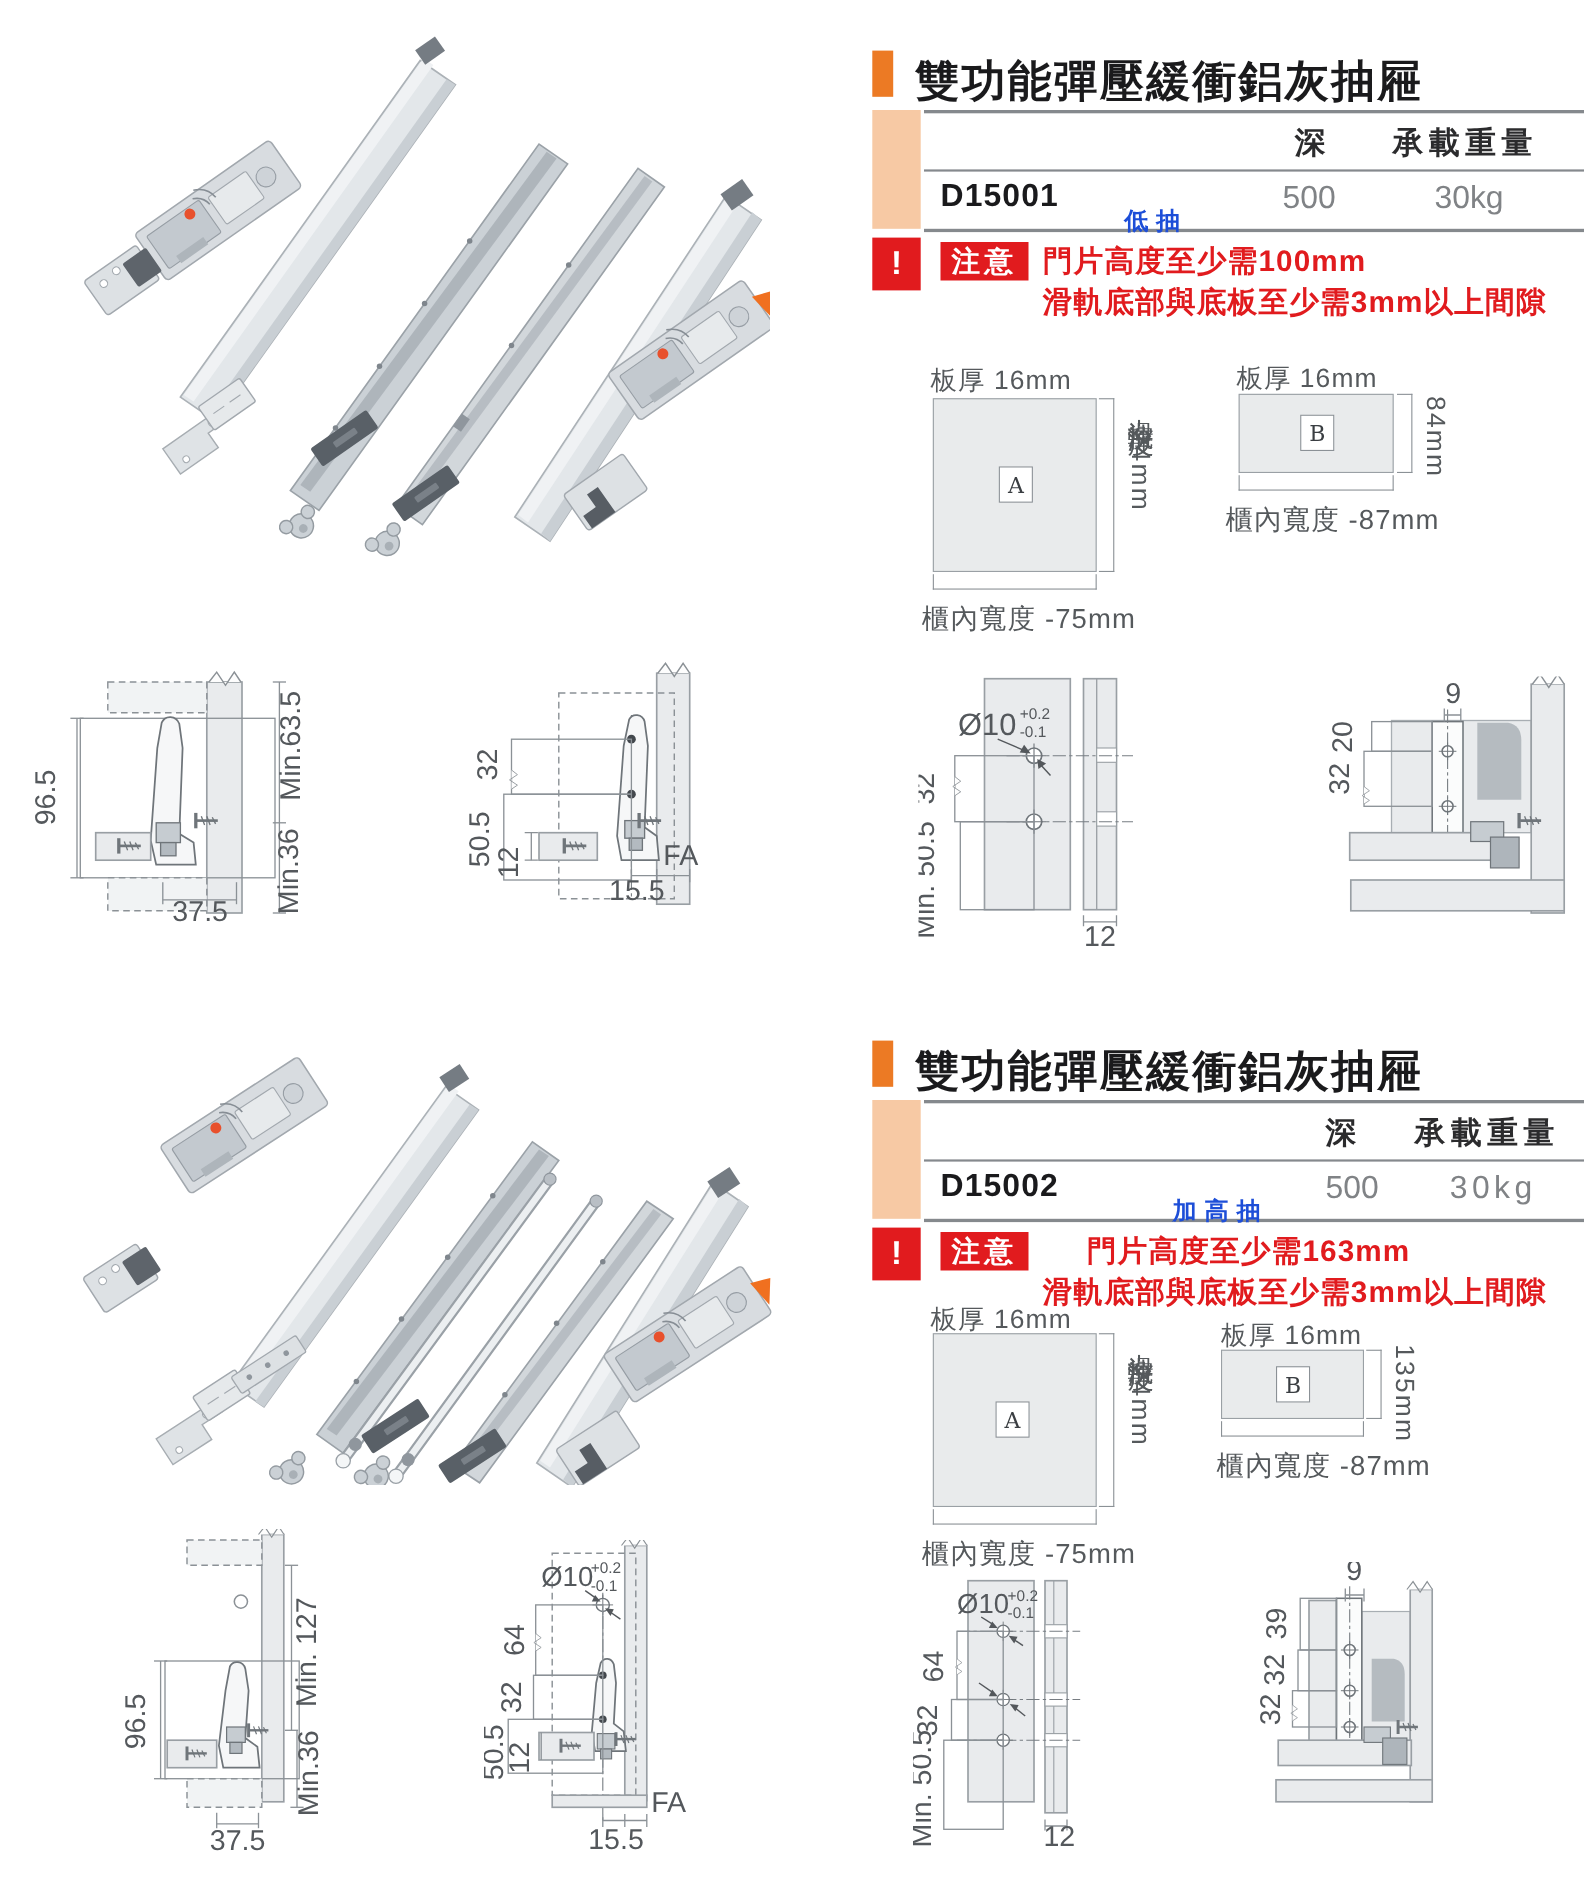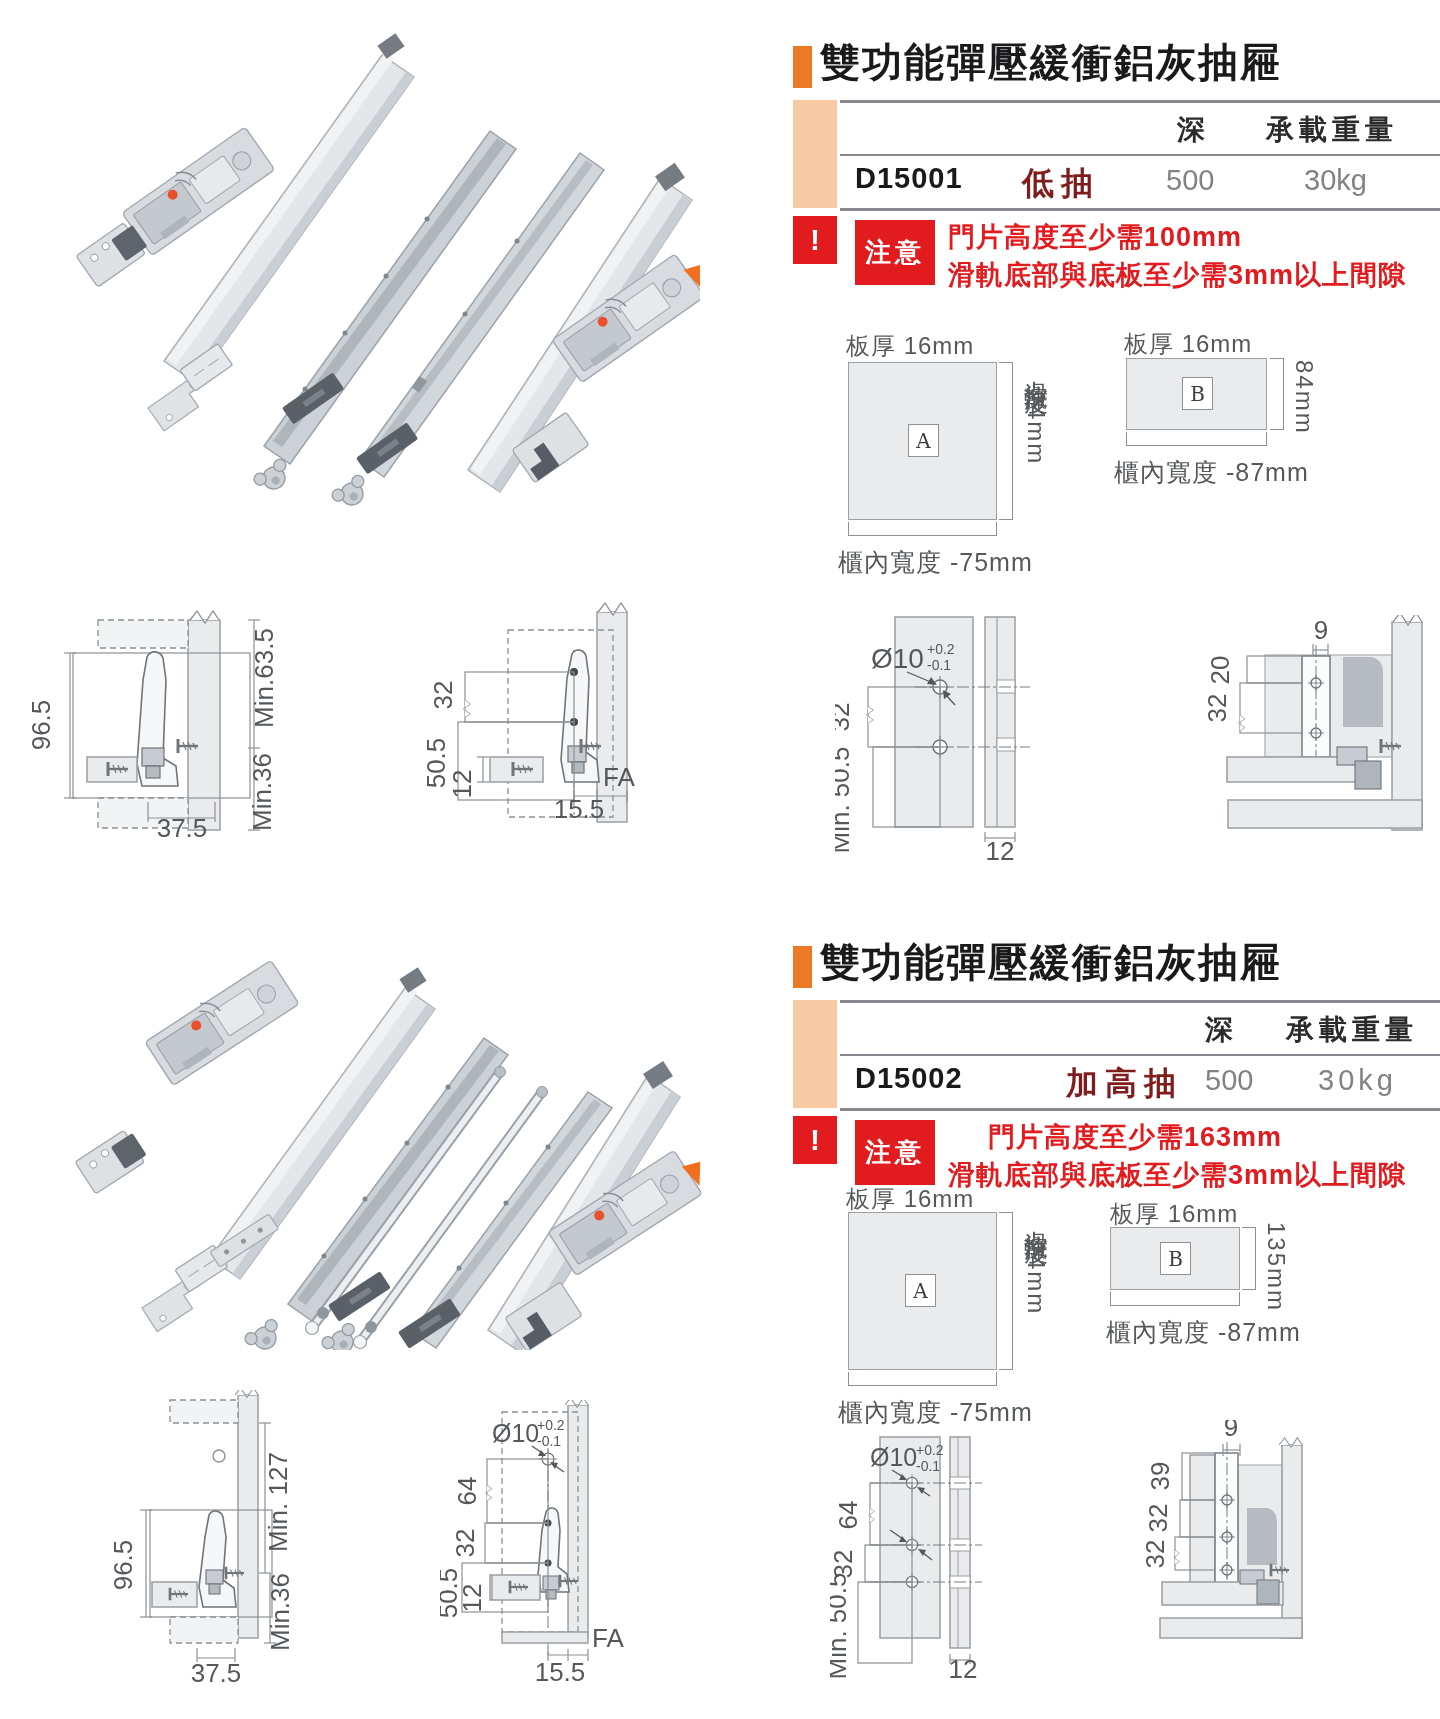--- a/index.html
+++ b/index.html
@@ -1,32 +1,32 @@
 <!DOCTYPE html>
 <html><head>
 <meta charset="utf-8">
 <style>
   html,body{margin:0;padding:0;background:#fff;}
   body{font-family:"Liberation Sans","DejaVu Sans",sans-serif;}
   .page{position:relative;width:1440px;height:1719px;background:#fff;overflow:hidden;}
   .page *{box-sizing:border-box;}
   .ps{position:absolute;}
   .tblock{width:19px;height:42px;background:#EC7A24;}
-  .title{font-size:40px;font-weight:700;color:#1A1A1C;letter-spacing:2px;margin:0;line-height:1.1;white-space:nowrap;}
+  .title{font-size:40px;font-weight:700;color:#1A1A1C;letter-spacing:2px;margin:12px;line-height:1.1;white-space:nowrap;}
   .band{background:#F7C9A4;}
   .hline{width:600px;height:3px;background:#85898D;}
   .hline.mid{height:2px;}
   .th{font-size:28px;font-weight:600;color:#2B2B2D;white-space:nowrap;}
   .th.sp{letter-spacing:5px;}
   .model{font-size:29px;font-weight:700;color:#1A1A1C;letter-spacing:1px;}
-  .rtype{font-size:32px;font-weight:700;color:#7f1d1d;letter-spacing:7px;white-space:nowrap;}
+  .rtype{font-size:22px;font-weight:700;color:#1d4ed8;letter-spacing:7px;white-space:nowrap;margin-top:24px;}
   .val{font-size:29px;color:#808386;white-space:nowrap;}
   .val.sp2{letter-spacing:4px;}
   .alert{width:44px;height:48px;background:#E11B1E;color:#fff;font-size:30px;font-weight:700;display:flex;align-items:center;justify-content:center;}
-  .ntag{background:#E11B1E;color:#fff;font-size:26px;font-weight:700;letter-spacing:4px;padding:15px 10px;white-space:nowrap;text-align:center;}
+  .ntag{background:#E11B1E;color:#fff;font-size:26px;font-weight:700;letter-spacing:4px;padding:0 10px;white-space:nowrap;text-align:center;}
   .ntext{font-size:27px;font-weight:600;color:#E11B1E;letter-spacing:1px;white-space:nowrap;}
   .blabel{font-size:24px;color:#55595C;letter-spacing:1px;white-space:nowrap;}
   .blabel2{font-size:25px;color:#55595C;letter-spacing:1px;white-space:nowrap;}
   .bsq{background:#E9EBEC;border:1.5px solid #9AA0A5;}
   .btag{width:31px;height:33px;background:#fff;border:1.5px solid #8B9196;font-family:"DejaVu Serif","Liberation Serif",serif;font-size:20px;color:#3A3E42;display:flex;align-items:center;justify-content:center;}
   .vlabel{writing-mode:vertical-rl;font-size:24px;color:#55595C;letter-spacing:2px;white-space:nowrap;}
   .brr{border-top:1.5px solid #8B9196;border-right:1.5px solid #8B9196;border-bottom:1.5px solid #8B9196;}
   .brb{border-left:1.5px solid #8B9196;border-bottom:1.5px solid #8B9196;border-right:1.5px solid #8B9196;}
   svg text{font-family:"Liberation Sans","DejaVu Sans",sans-serif;}
   .pnl{fill:#E9EBED;stroke:#999FA4;stroke-width:1.5;}

